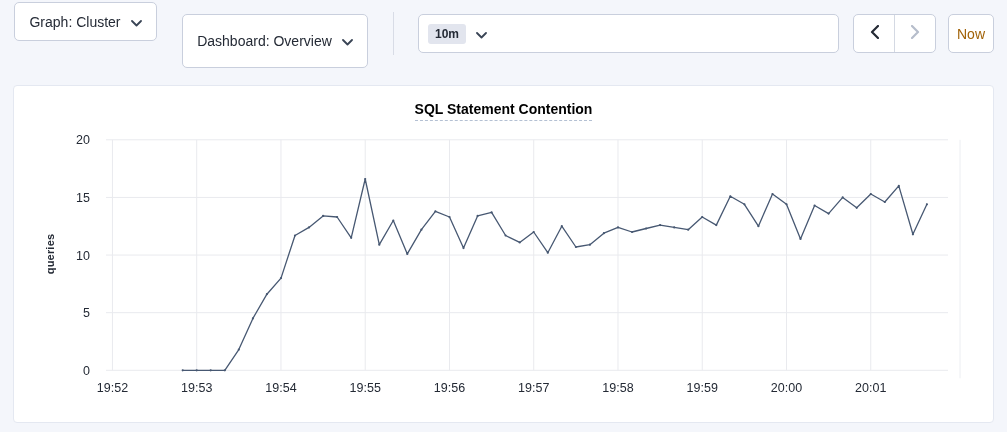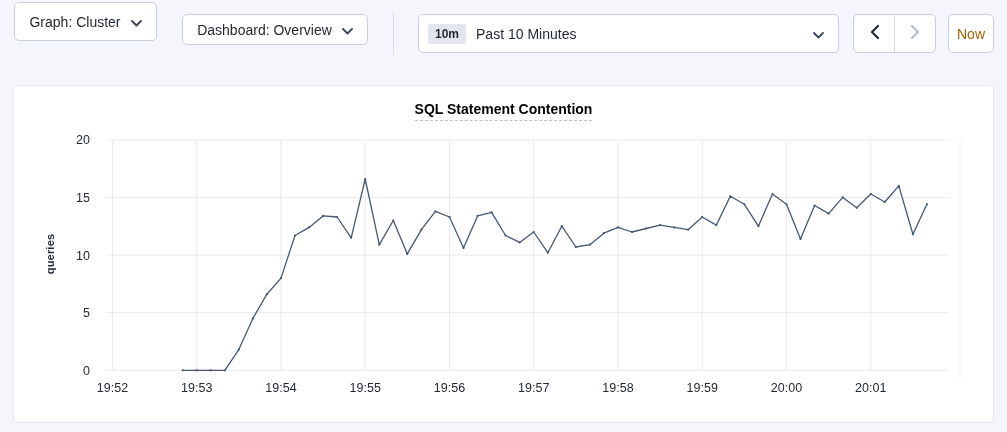--- a/index.html
+++ b/index.html
@@ -11,21 +11,21 @@
     color:#242a35;
   }
   .btn {
     position:absolute; background:#fff; border:1px solid #c9cfdd; border-radius:5px;
     display:flex; align-items:center; justify-content:center; gap:10px;
     font-size:14px; color:#242a35; cursor:pointer;
   }
   .chev { display:inline-block; }
   
   #graph-btn     { left:14px;  top:2px; width:143px; height:39px; }
-  #dashboard-btn { left:182px; top:14px; width:186px; height:31px; }
+  #dashboard-btn { left:182px; top:14px; width:186px; height:54px; }
   #toolbar-divider { position:absolute; left:393px; top:12px; width:1px; height:43px; background:#d8dce6; }
   #time-picker   { left:418px; top:14px; width:421px; height:39px; justify-content:flex-start; padding:0 14px 0 9px; }
   #time-picker .chip {
     background:#e2e5ee; border-radius:3px; padding:4px 7px;
     font-size:12px; font-weight:700; color:#242a35; line-height:1;
   }
   #time-picker .tp-label { flex:1; text-align:left; }
   #pager { position:absolute; left:853px; top:14px; width:83px; height:39px;
     background:#fff; border:1px solid #c9cfdd; border-radius:5px; display:flex; }
   #pager .cell { flex:1; display:flex; align-items:center; justify-content:center; cursor:pointer; }
@@ -70,21 +70,20 @@
     <svg width="11" height="7" viewBox="0 0 11 7">
         <path d="M1 1 L5.5 5.5 L10 1" fill="none" stroke="#394455" stroke-width="1.8" stroke-linecap="round" stroke-linejoin="round"></path>
       </svg>
   </span>
 </div>
 
 <div id="toolbar-divider"></div>
 
 <div class="btn" id="time-picker">
   <span class="chip">10m</span>
-  <span class="tp-label">Past 10 Minutes</span>
   <span class="chev">
     <svg width="11" height="7" viewBox="0 0 11 7">
         <path d="M1 1 L5.5 5.5 L10 1" fill="none" stroke="#394455" stroke-width="1.8" stroke-linecap="round" stroke-linejoin="round"></path>
       </svg>
   </span>
 </div>
 
 <div id="pager">
   <div class="cell">
     <span>

